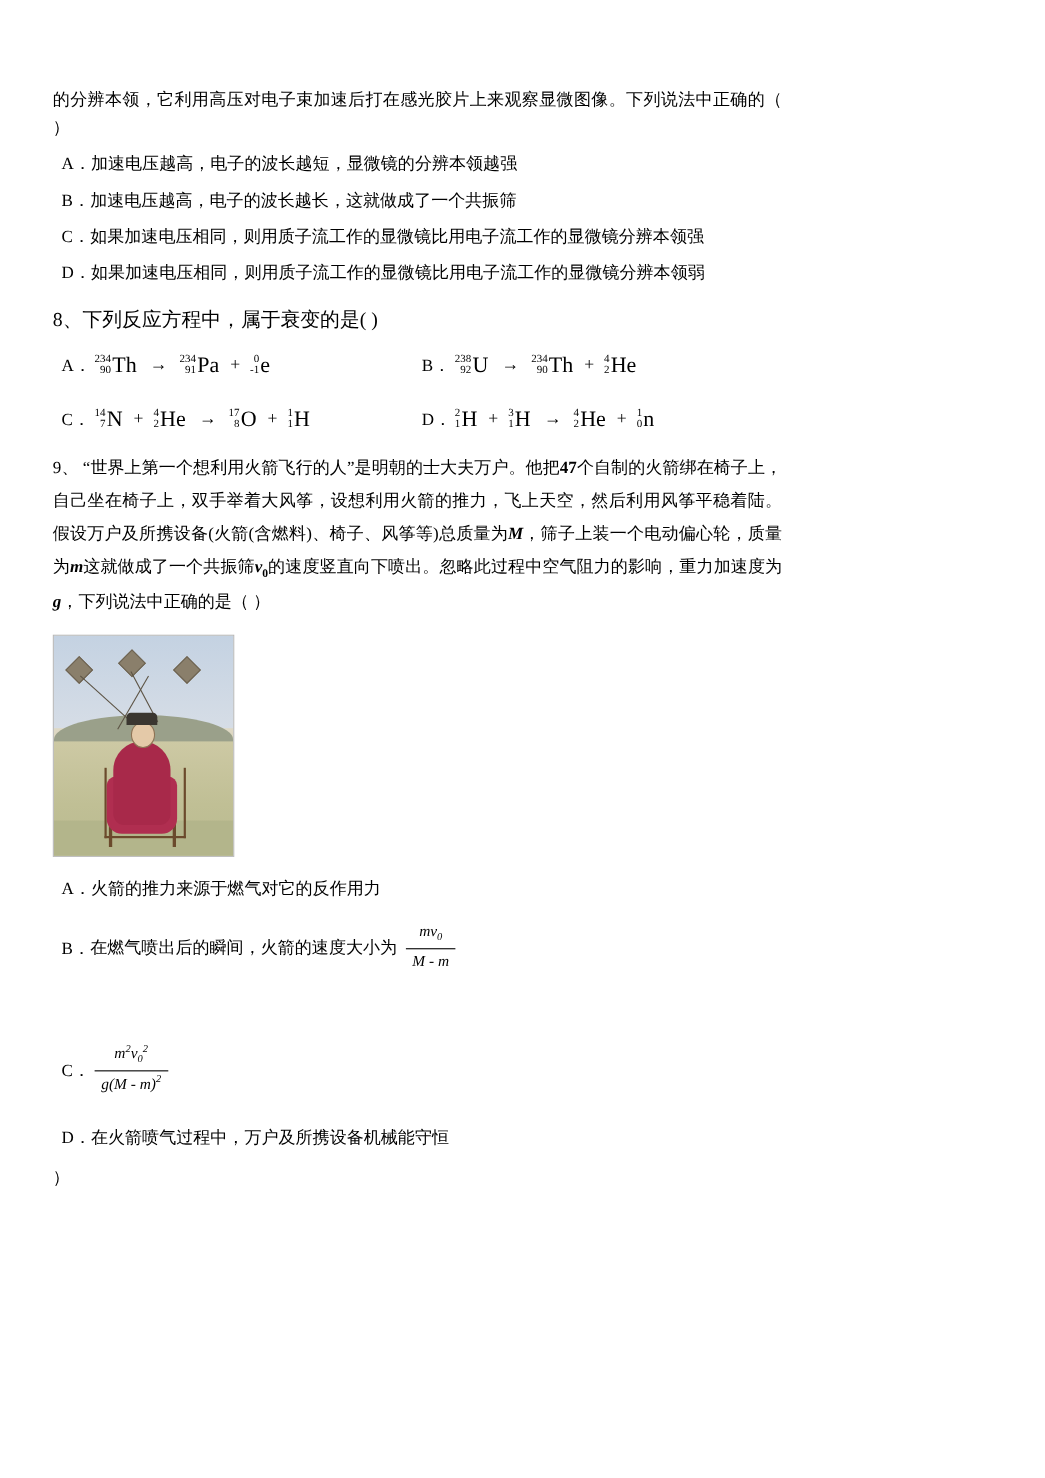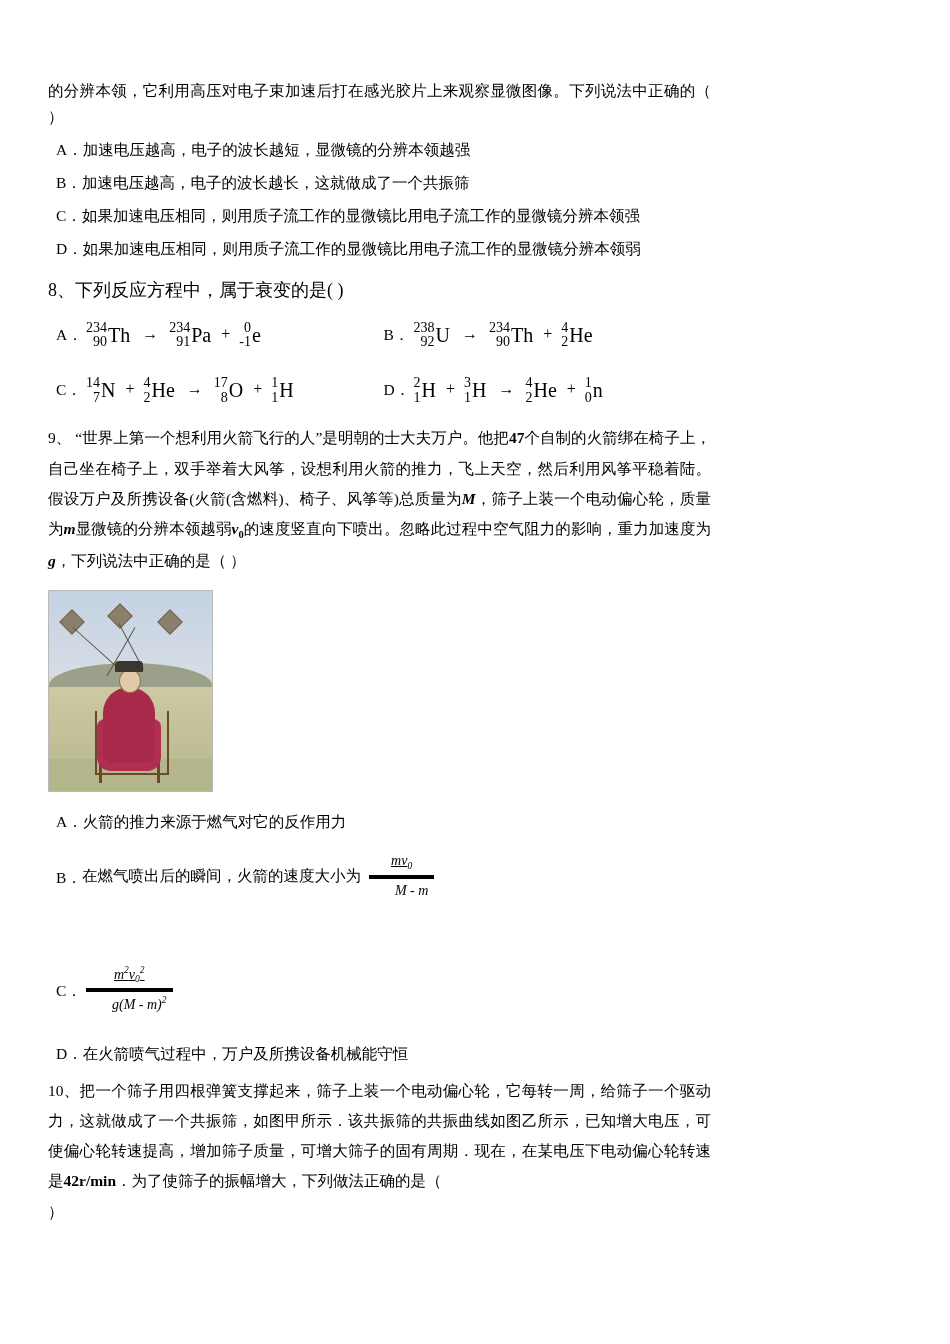--- a/index.html
+++ b/index.html
@@ -73,21 +73,21 @@
   .nuc {
     display: inline-block;
     position: relative;
     margin-right: 1px;
     vertical-align: middle;
   }
   .nuc .sups {
     display: inline-block;
     vertical-align: middle;
     text-align: right;
-    font-size: 14px;
+    font-size: 10px;
     line-height: 1.05;
     margin-right: 1px;
   }
   .nuc .sups i { font-style: normal; display: block; }
   .nuc .sym { vertical-align: middle; font-size: 20px; }
   .arrow { margin: 0 7px; }
   .plus { margin: 0 5px; }
   
   .figure {
     width: 163px;
@@ -167,29 +167,27 @@
     margin: 0 4px;
     font-size: 14px;
     font-family: "Liberation Serif", serif;
     font-style: italic;
     position: relative;
     top: -2px;
   }
   .frac .num {
     display: block;
     padding: 0 6px 1px 6px;
-    border-bottom: 4px solid #000000;
+    border-bottom: 1px solid #000000;
     white-space: nowrap;
-    text-decoration: underline;
   }
   .frac .den {
     display: block;
     padding: 1px 6px 0 6px;
     white-space: nowrap;
-    margin-left: 20px;
   }
   sub { font-size: 0.68em; }
   sup { font-size: 0.68em; }
   .opt-tall { margin: 18px 0 18px 8px; align-items: center; }
   .spacer-lg { height: 26px; }
 </style>
 </head>
 <body>
 
 <div class="page">
@@ -261,21 +259,21 @@
         <span class="arrow">→</span>
         <span class="nuc"><span class="sups"><i>4</i><i>2</i></span><span class="sym">He</span></span>
         <span class="plus">+</span>
         <span class="nuc"><span class="sups"><i>1</i><i>0</i></span><span class="sym">n</span></span>
       </span>
     </div>
 
   </div>
 
   <div class="para">
-    <span>9、 “世界上第一个想利用火箭飞行的人”是明朝的士大夫万户。他把</span><b>47</b><span>个自制的火箭绑在椅子上，自己坐在椅子上，双手举着大风筝，设想利用火箭的推力，飞上天空，然后利用风筝平稳着陆。假设万户及所携设备(火箭(含燃料)、椅子、风筝等)总质量为</span><b><i>M</i></b><span>，筛子上装一个电动偏心轮，质量为</span><b><i>m</i></b><span>显微镜的分辨本领越弱</span><b><i>v</i><sub>0</sub></b><span>的速度竖直向下喷出。忽略此过程中空气阻力的影响，重力加速度为</span><b><i>g</i></b><span>，下列说法中正确的是（        ）</span>
+    <span>9、 “世界上第一个想利用火箭飞行的人”是明朝的士大夫万户。他把</span><b>47</b><span>个自制的火箭绑在椅子上，自己坐在椅子上，双手举着大风筝，设想利用火箭的推力，飞上天空，然后利用风筝平稳着陆。假设万户及所携设备(火箭(含燃料)、椅子、风筝等)总质量为</span><b><i>M</i></b><span>，筛子上装一个电动偏心轮，质量为</span><b><i>m</i></b><span>这就做成了一个共振筛</span><b><i>v</i><sub>0</sub></b><span>的速度竖直向下喷出。忽略此过程中空气阻力的影响，重力加速度为</span><b><i>g</i></b><span>，下列说法中正确的是（        ）</span>
   </div>
 
   <div class="figure">
     <div class="fig-sky"></div>
     <div class="fig-hill"></div>
     <div class="fig-ground"></div>
     <div class="fig-ground2"></div>
 
     <div class="kite" style="left:14px; top:22px;"></div>
     <div class="kite" style="left:62px; top:16px;"></div>
@@ -322,18 +320,15 @@
         <span class="den"><span>g</span><span>(M - m)</span><sup>2</sup></span>
       </span>
     </span>
   </div>
 
   <div class="opt" style="margin-top:24px;">
     <span class="lbl">D．</span>
     <span class="txt">在火箭喷气过程中，万户及所携设备机械能守恒</span>
   </div>
 
-  <div class="para" style="margin-top:10px;">
-    <span>10、把一个筛子用四根弹簧支撑起来，筛子上装一个电动偏心轮，它每转一周，给筛子一个驱动力，这就做成了一个共振筛，如图甲所示．该共振筛的共振曲线如图乙所示，已知增大电压，可使偏心轮转速提高，增加筛子质量，可增大筛子的固有周期．现在，在某电压下电动偏心轮转速是</span><b>42r/min</b><span>．为了使筛子的振幅增大，下列做法正确的是（</span>
-  </div>
   <div class="para">）</div>
 
 </div>
 
 </body></html>

